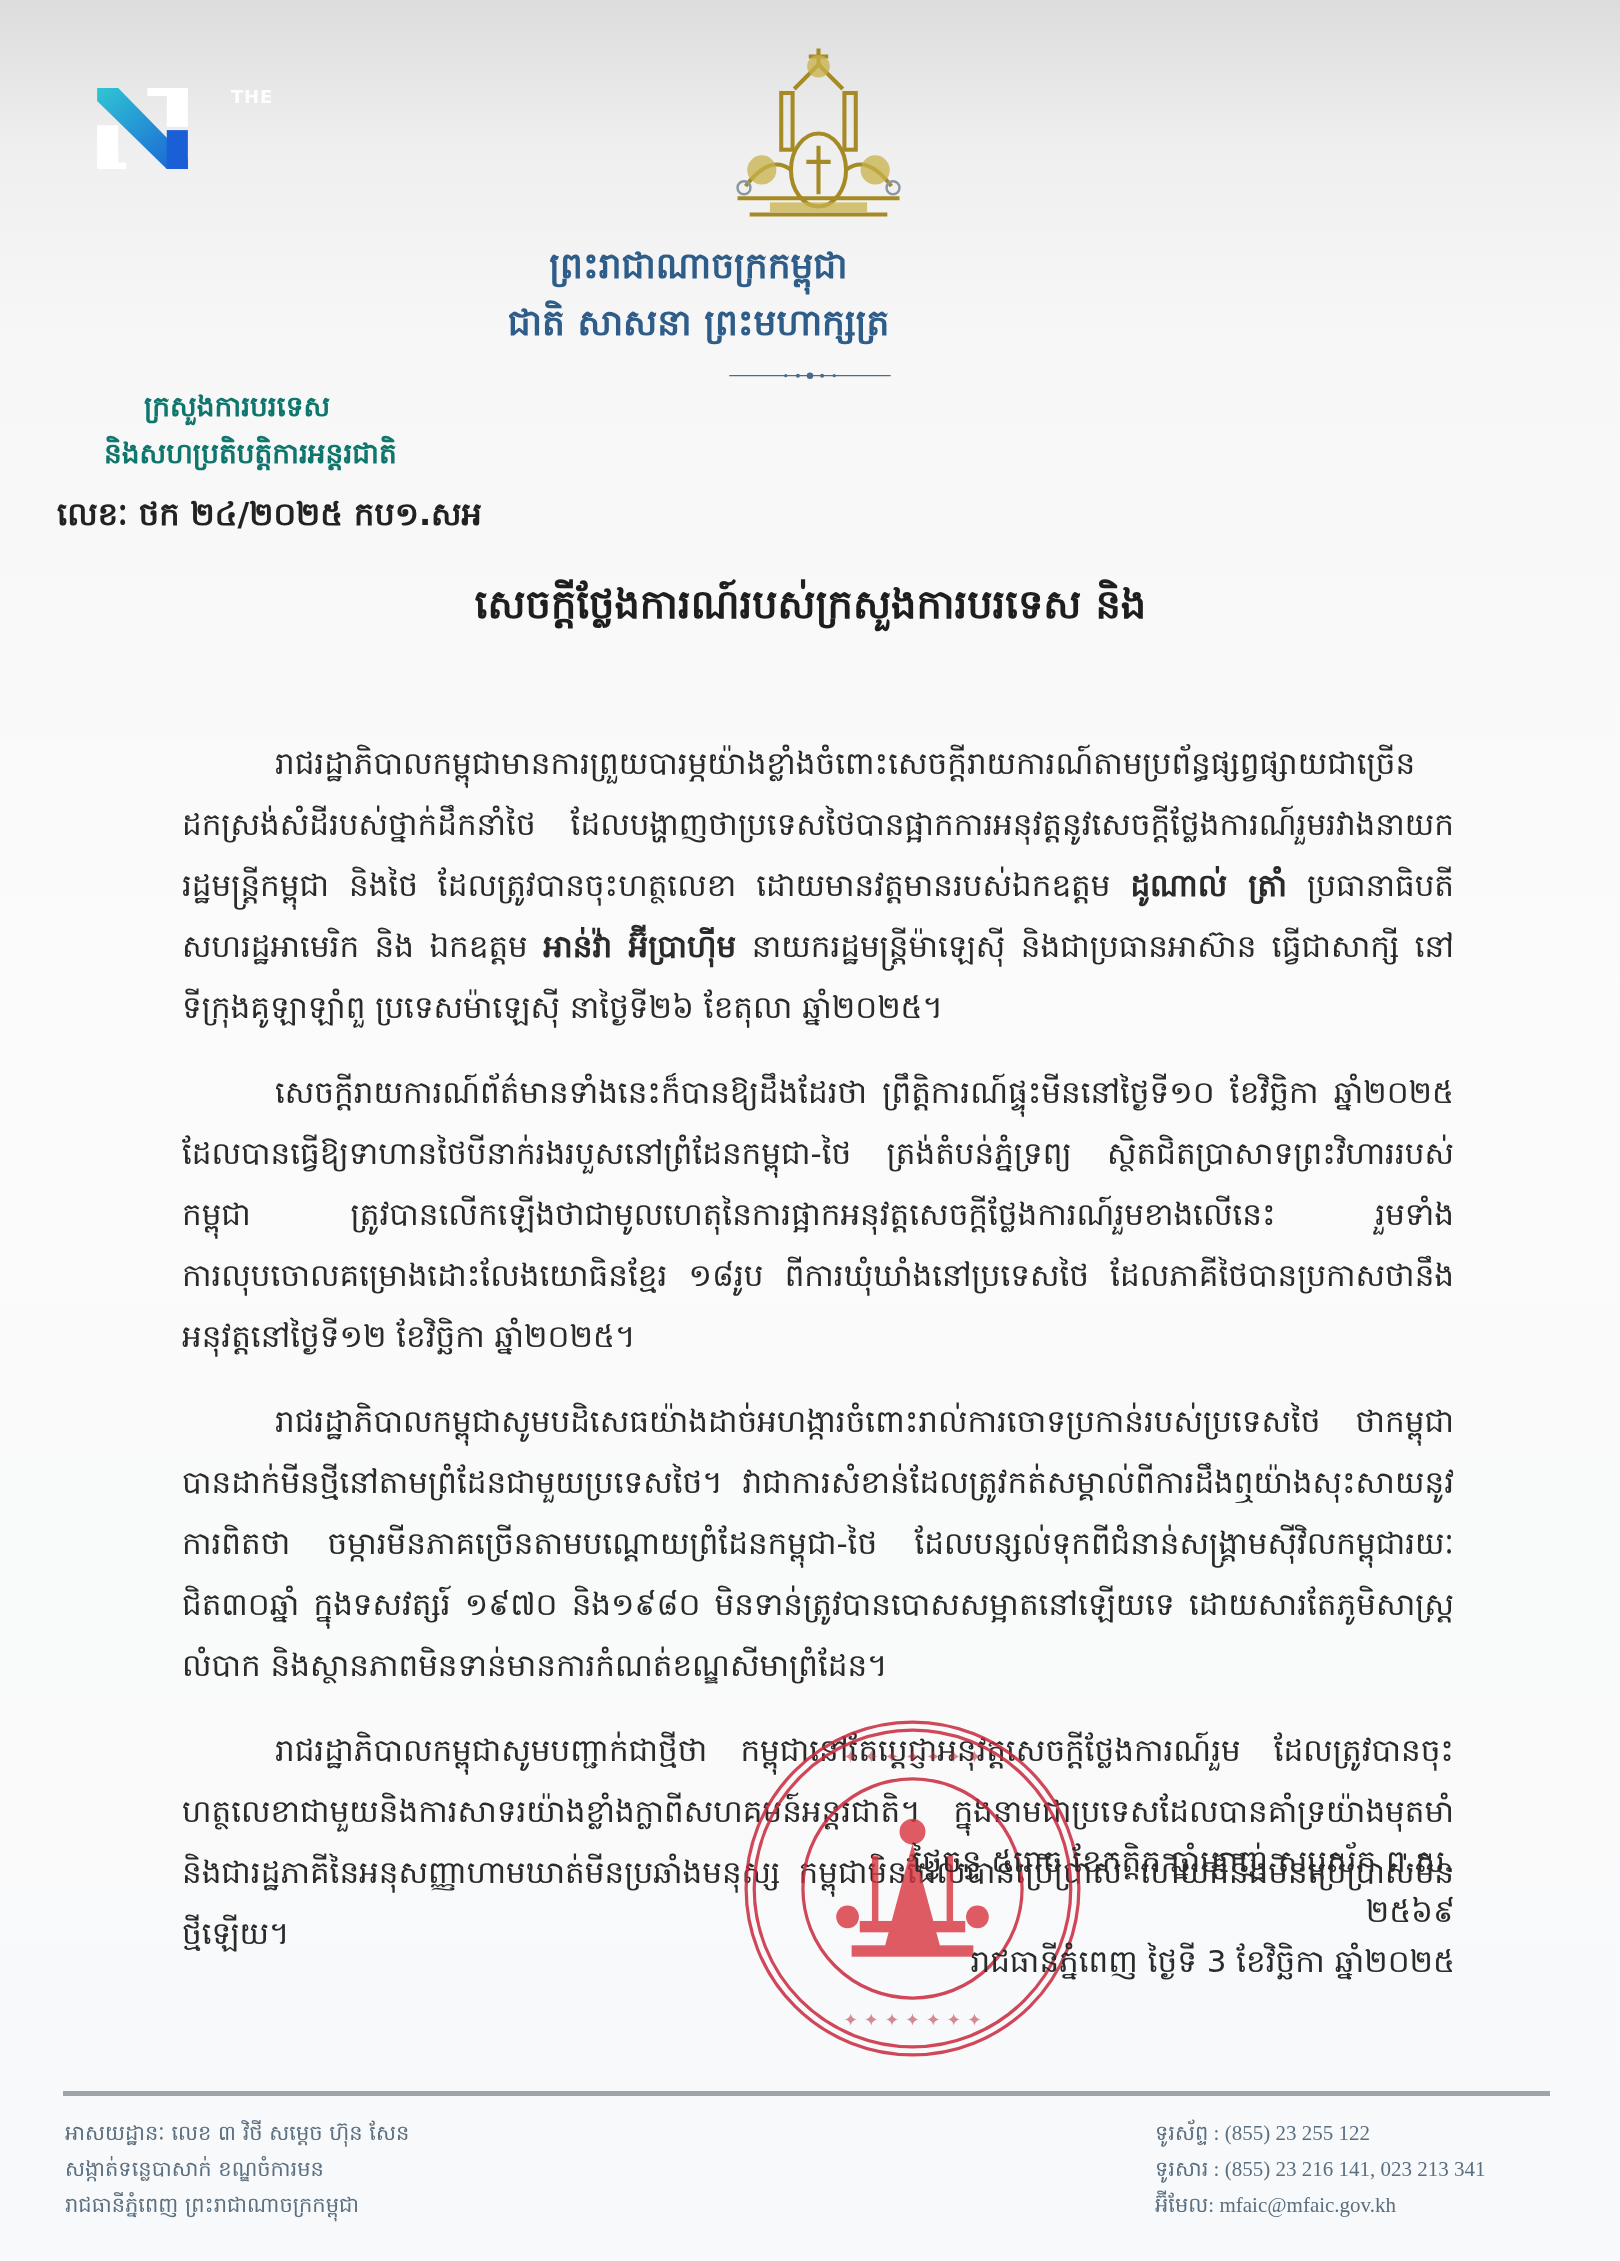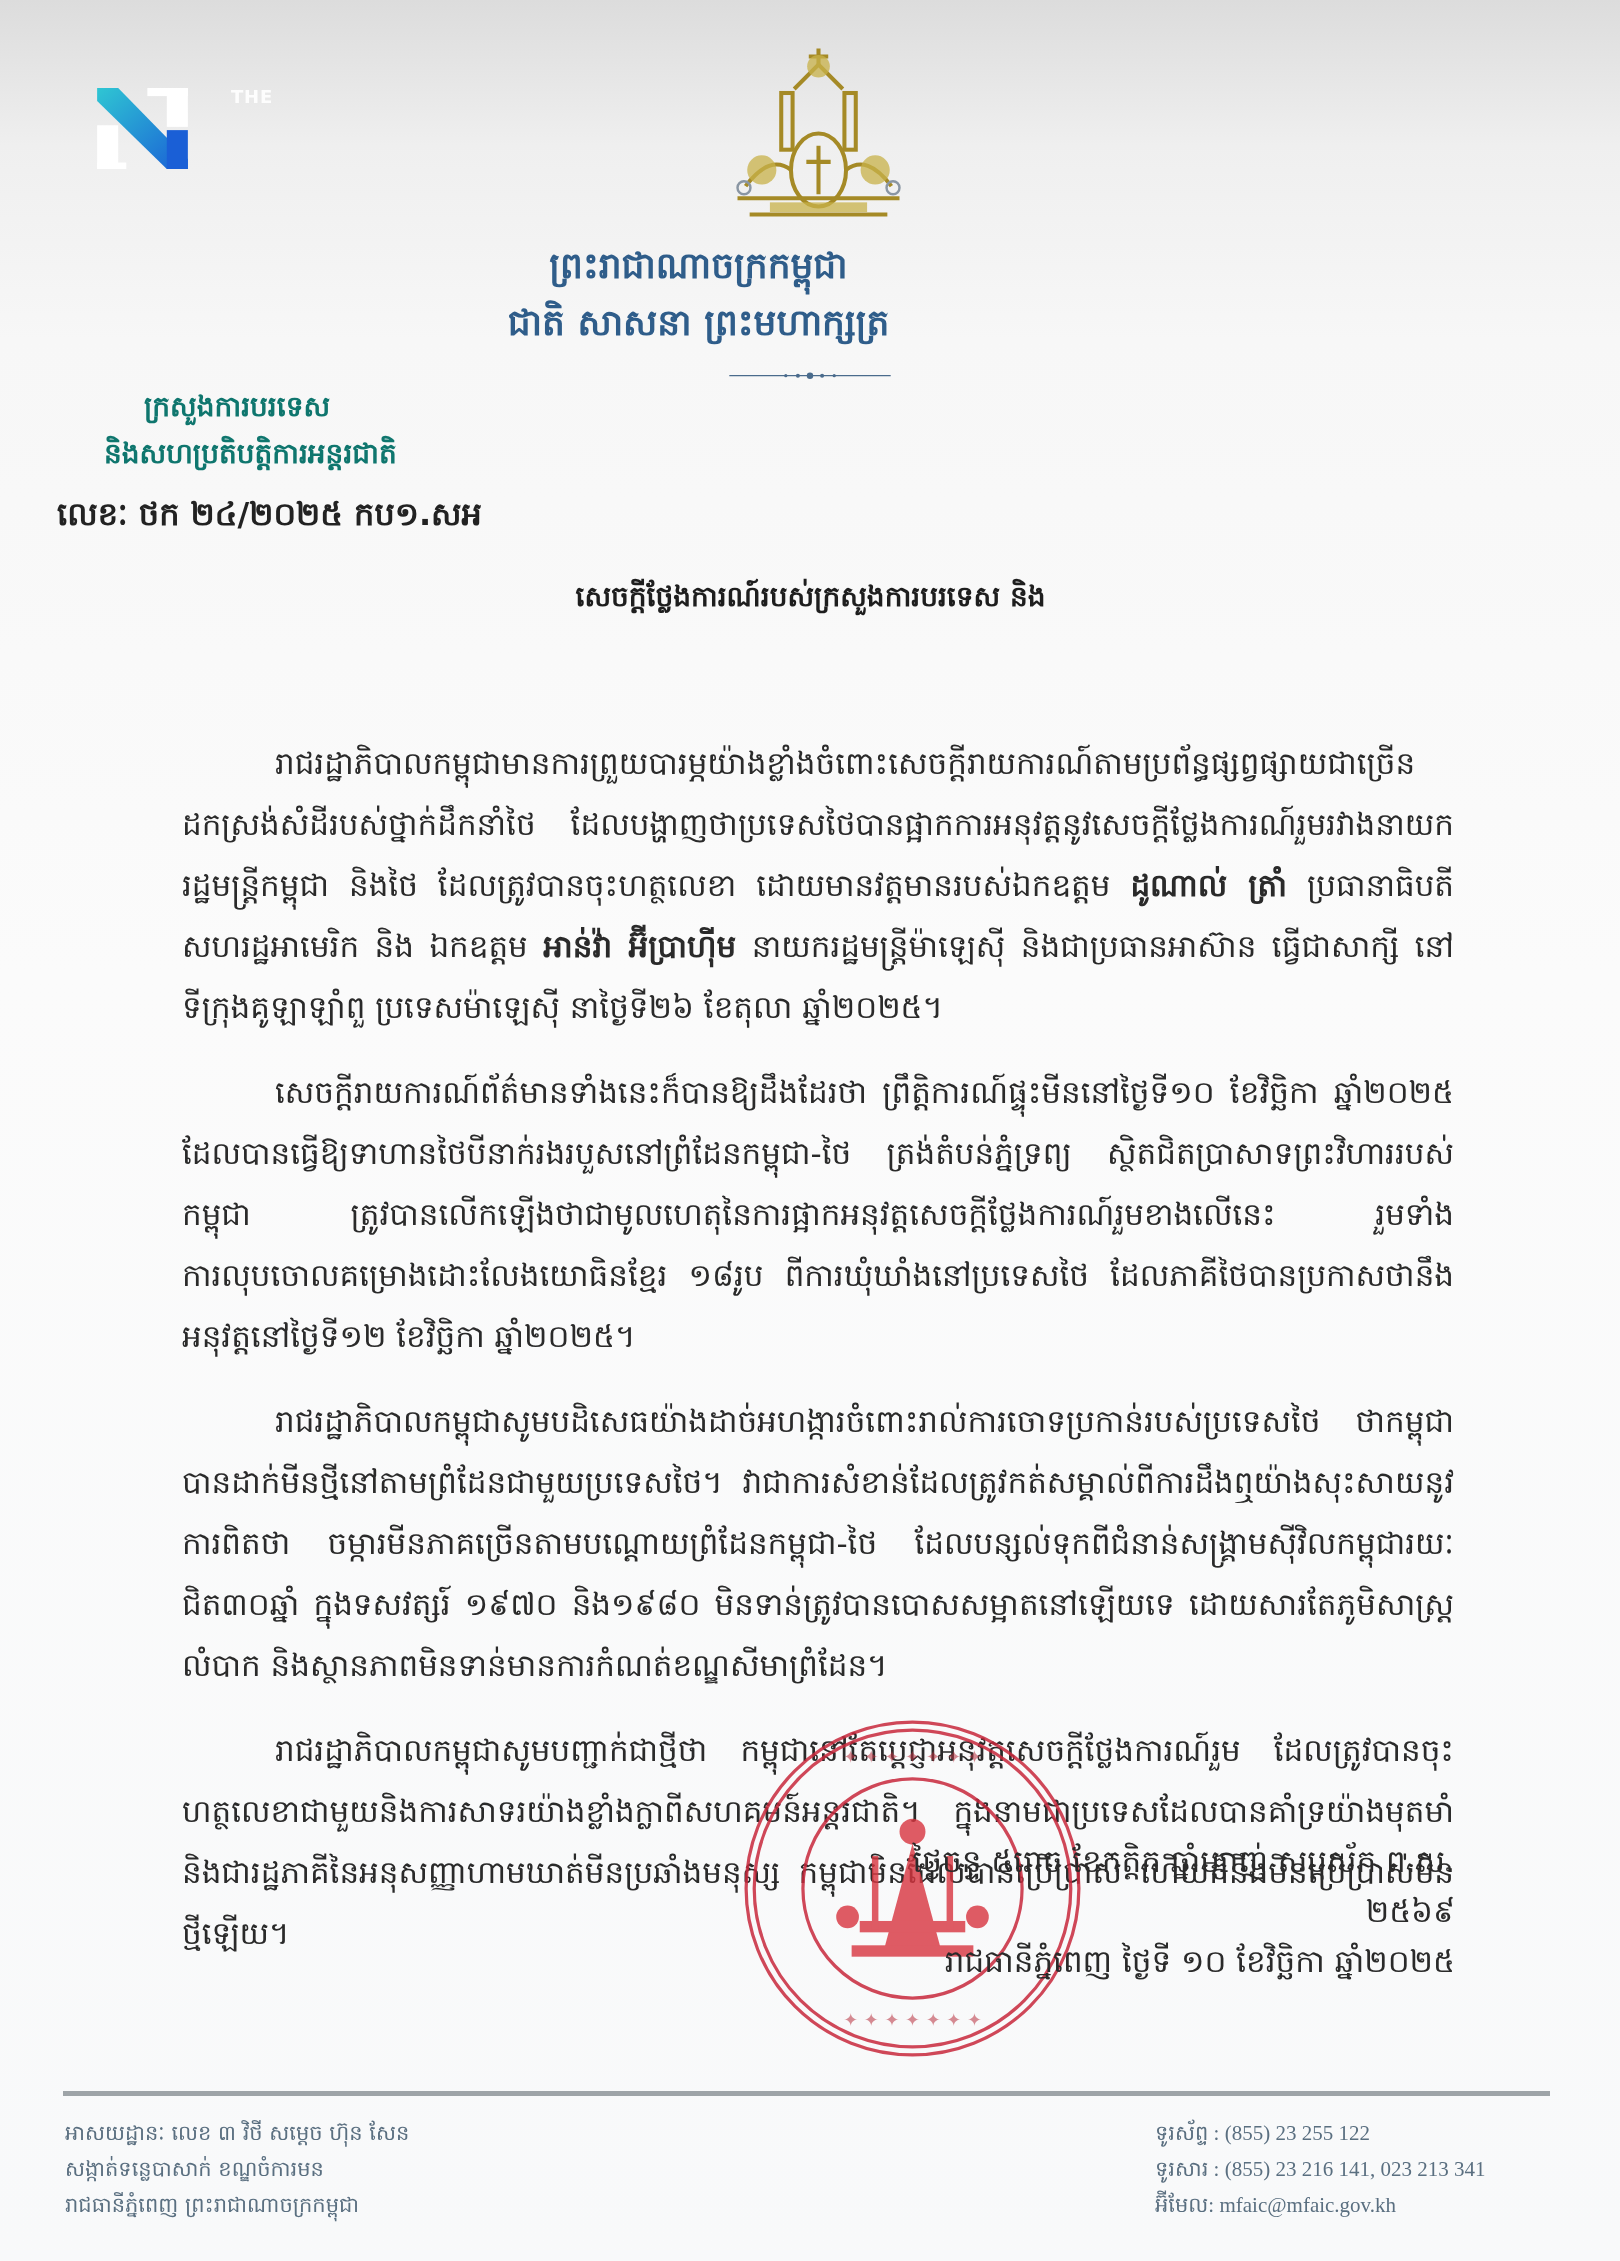--- a/index.html
+++ b/index.html
@@ -24,21 +24,21 @@
   .kingdom { position: absolute; left: 0; width: 1316px; text-align: center; color: #2f5d8a; font-weight: bold; }
   .kingdom.l1 { top: 243px; font-size: 36px; padding-left: 81px; box-sizing: border-box; }
   .kingdom.l2 { top: 300px; font-size: 36px; padding-left: 81px; box-sizing: border-box; }
   .ornament { position: absolute; left: 729px; top: 369px; width: 162px; height: 11.3px; }
 
   .ministry { position: absolute; left: 89px; color: #0f766e; font-weight: bold; font-size: 28px; }
   .ministry.l1 { top: 389px; left: 144px; }
   .ministry.l2 { top: 436px; left: 89px; margin-left: 15px; }
   .refno { position: absolute; left: 57px; top: 494px; font-size: 32px; font-weight: bold; color: #222; }
 
-  .title { position: absolute; left: 0; width: 1621px; text-align: center; font-weight: bold; font-size: 28px; color: #1e1e1e; }
+  .title { position: absolute; left: 0; width: 1621px; text-align: center; font-weight: bold; font-size: 40px; color: #1e1e1e; }
   .title.l1 { top: 579px; }
   .title.l2 { top: 644px; }
 
   .body { position: absolute; left: 182px; width: 1272px; top: 733px; font-size: 31px; line-height: 61px; color: #2a2a2a; text-align: justify; }
   .para { margin: 0 0 24px 0; text-indent: 93px; }
   .para b { font-weight: bold; }
 
   .dateblock { position: absolute; left: 839px; top: 1836px; font-size: 31px; line-height: 50px; color: #2a2a2a; text-align: right; width: 616px; }
 
   .seal { position: absolute; left: 738px; top: 1714px; width: 349px; height: 349px; }
@@ -147,21 +147,21 @@
       </g>
       <g fill="#b8303e" opacity="0.55">
         <text x="215" y="60" font-size="22" text-anchor="middle" font-family="DejaVu Sans, sans-serif">✦ ✦ ✦ ✦ ✦ ✦ ✦</text>
         <text x="215" y="385" font-size="22" text-anchor="middle" font-family="DejaVu Sans, sans-serif">✦ ✦ ✦ ✦ ✦ ✦ ✦</text>
       </g>
     </svg>
   </div>
 
   <div class="dateblock">
     <div>ថ្ងៃចន្ទ ៥រោច ខែកត្តិក ឆ្នាំម្សាញ់ សប្តស័ក ព.ស. ២៥៦៩</div>
-    <div>រាជធានីភ្នំពេញ ថ្ងៃទី ១០ ខែវិច្ឆិកា ឆ្នាំ២០២៥</div>
+    <div>រាជធានីភ្នំពេញ ថ្ងៃទី 3 ខែវិច្ឆិកា ឆ្នាំ២០២៥</div>
   </div>
 
   <div class="footer-rule"></div>
   <div class="footer-left">
     <div>អាសយដ្ឋានៈ លេខ ៣ វិថី សម្តេច ហ៊ុន សែន</div>
     <div>សង្កាត់ទន្លេបាសាក់ ខណ្ឌចំការមន</div>
     <div>រាជធានីភ្នំពេញ ព្រះរាជាណាចក្រកម្ពុជា</div>
   </div>
   <div class="footer-right">
     <div>ទូរស័ព្ទ : (855) 23 255 122</div>

